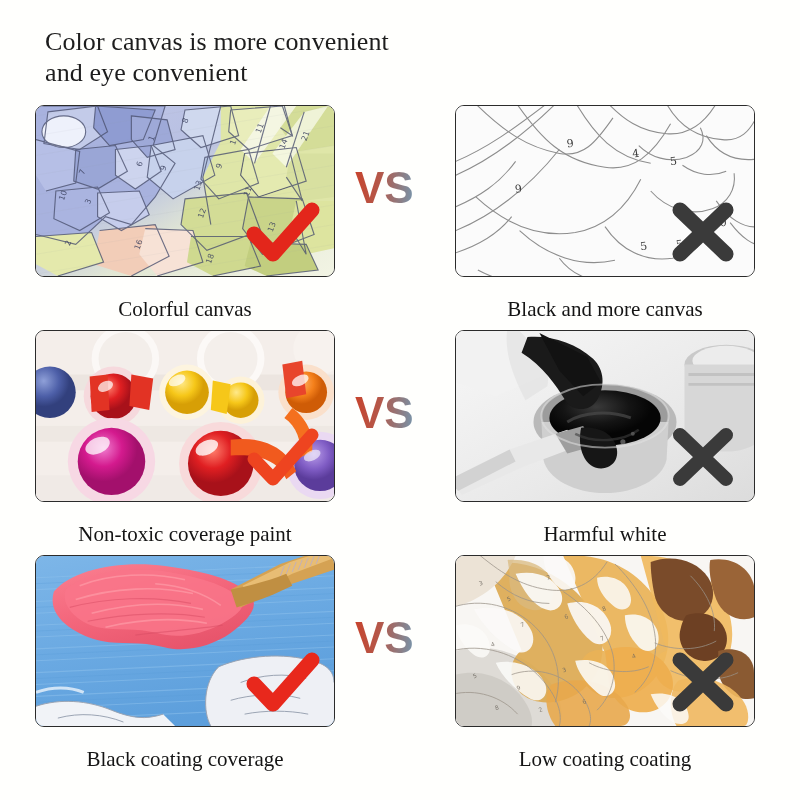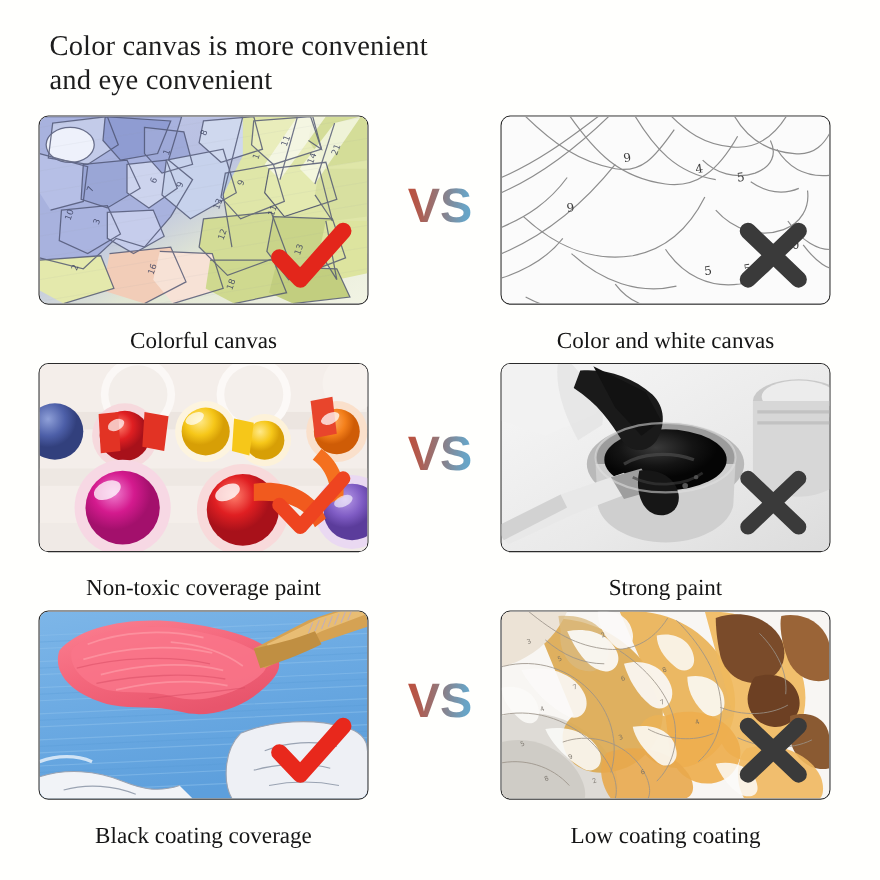--- a/index.html
+++ b/index.html
@@ -85,21 +85,20 @@
     white-space: nowrap;
     margin-top: 13px;
   }
 
   
   .vs {
     position: absolute;
     left: 355px;
     top: 58px;
     width: 90px;
-    text-align: center;
     font-size: 44px;
     font-weight: bold;
     letter-spacing: 0px;
     font-family: "Liberation Sans", "DejaVu Sans", sans-serif;
     background: linear-gradient(95deg, #c8432c 0%, #b4584a 28%, #8e7b80 50%, #6aa3c4 74%, #56b2dd 100%);
     -webkit-background-clip: text;
     background-clip: text;
     color: transparent;
     -webkit-text-fill-color: transparent;
   }
@@ -282,21 +281,21 @@
               <text x="222" y="144" transform="rotate(-8 222 144)">5</text>
             </g>
           </svg>
         </div>
         <div class="mark">
           <svg viewBox="0 0 86 80">
             <path d="M20 18 L66 62 M66 18 L20 62" fill="none" stroke="#3a3a3a" stroke-width="15" stroke-linecap="round"></path>
           </svg>
         </div>
       </div>
-      <div class="caption">Color and white canvas</div>
+      <div class="caption">Black and more canvas</div>
     </div>
   </div>
 
   <div class="row row-2">
 
     <div class="panel-wrap left">
       <div class="panel">
         <div class="art">
           <svg class="art-svg" viewBox="0 0 300 172" preserveAspectRatio="none">
             <defs>
@@ -434,21 +433,21 @@
 
             <ellipse cx="150" cy="86" rx="64" ry="32" fill="none" stroke="#e2e2e2" stroke-width="2" opacity="0.55"></ellipse>
           </svg>
         </div>
         <div class="mark">
           <svg viewBox="0 0 86 80">
             <path d="M20 18 L66 62 M66 18 L20 62" fill="none" stroke="#3a3a3a" stroke-width="14" stroke-linecap="round"></path>
           </svg>
         </div>
       </div>
-      <div class="caption">Strong paint</div>
+      <div class="caption">Harmful white</div>
     </div>
   </div>
 
   <div class="row row-3">
 
     <div class="panel-wrap left">
       <div class="panel">
         <div class="art">
           <svg class="art-svg" viewBox="0 0 300 172" preserveAspectRatio="none">
             <defs>

